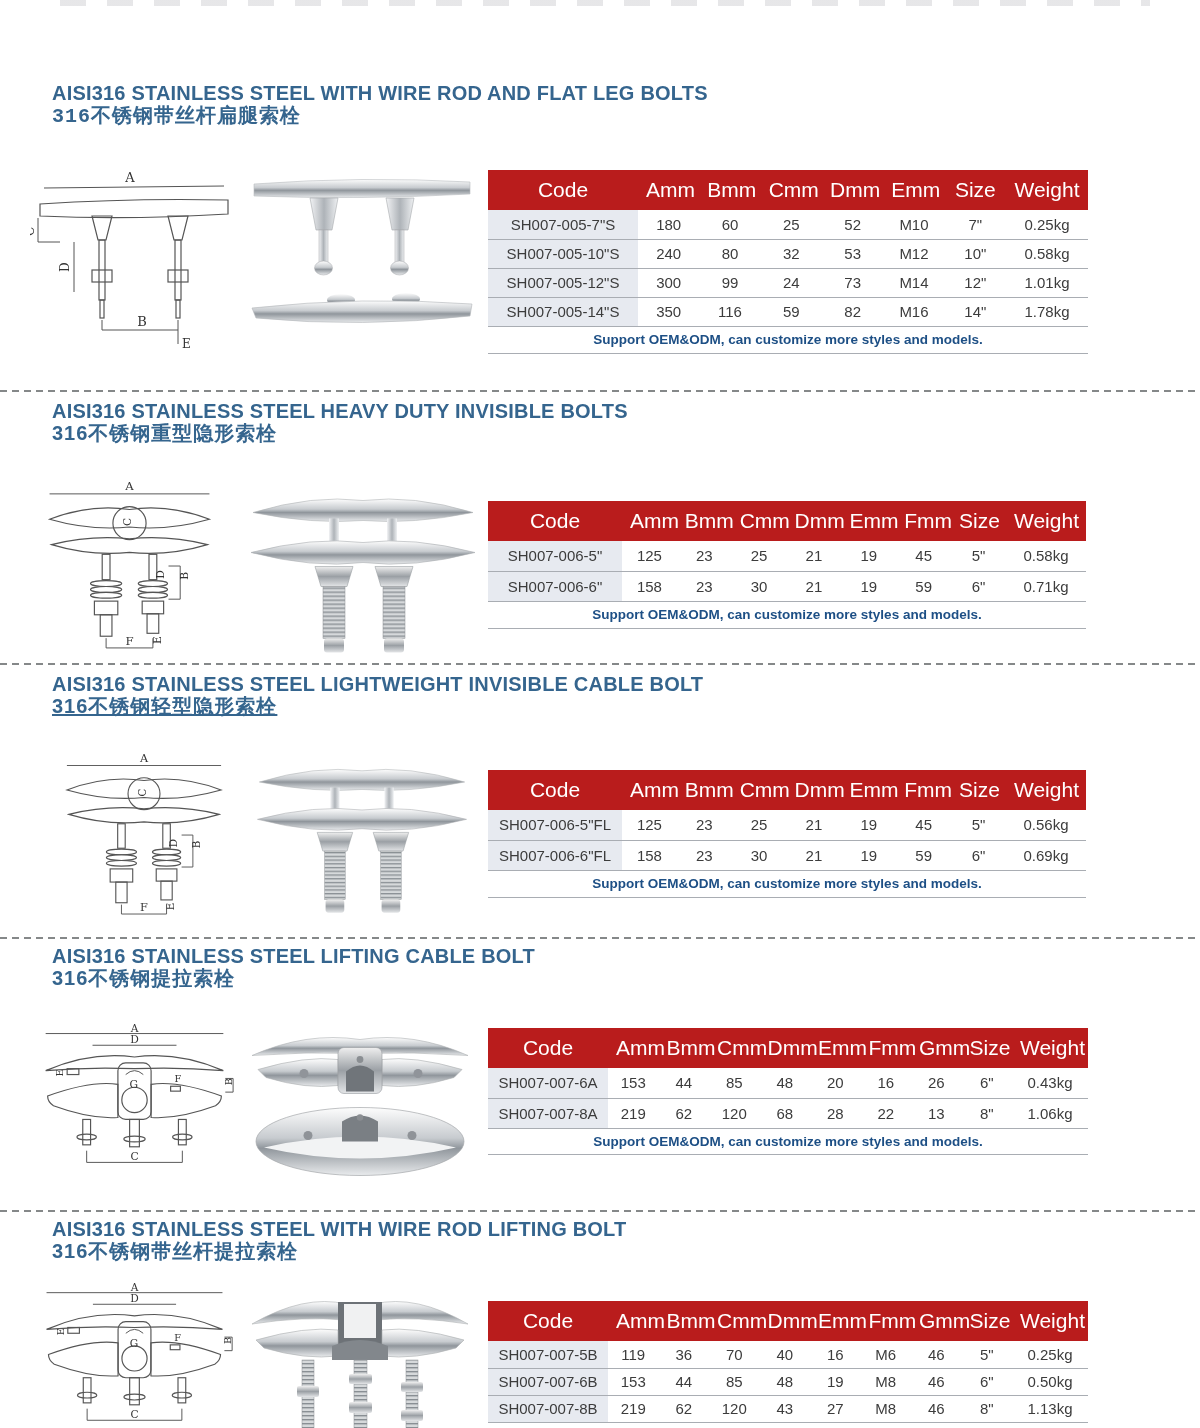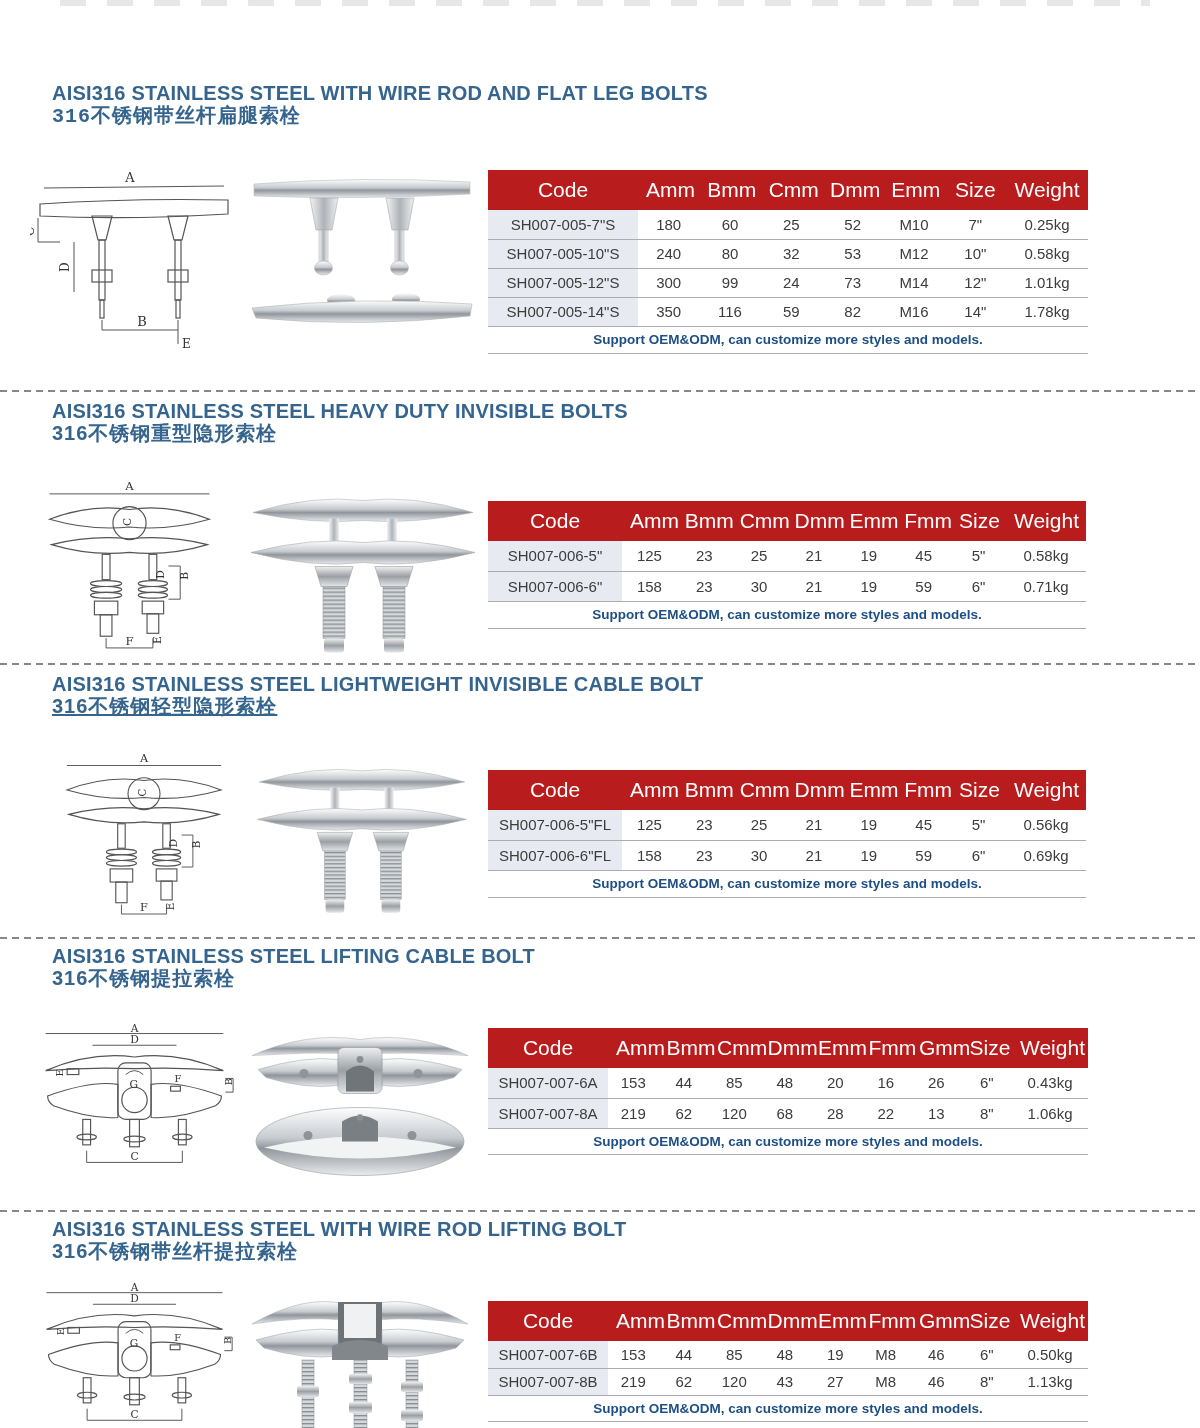--- a/index.html
+++ b/index.html
@@ -589,20 +589,32 @@
             <th>Dmm</th>
             <th>Emm</th>
             <th>Fmm</th>
             <th>Gmm</th>
             <th>Size</th>
             <th>Weight</th>
           </tr>
         </thead>
         <tbody>
           <tr style="height: 27px;">
+            <td class="code">SH007-007-5B</td>
+            <td>119</td>
+            <td>36</td>
+            <td>70</td>
+            <td>40</td>
+            <td>16</td>
+            <td>M6</td>
+            <td>46</td>
+            <td>5"</td>
+            <td>0.25kg</td>
+          </tr>
+          <tr style="height: 27px;">
             <td class="code">SH007-007-6B</td>
             <td>153</td>
             <td>44</td>
             <td>85</td>
             <td>48</td>
             <td>19</td>
             <td>M8</td>
             <td>46</td>
             <td>6"</td>
             <td>0.50kg</td>

